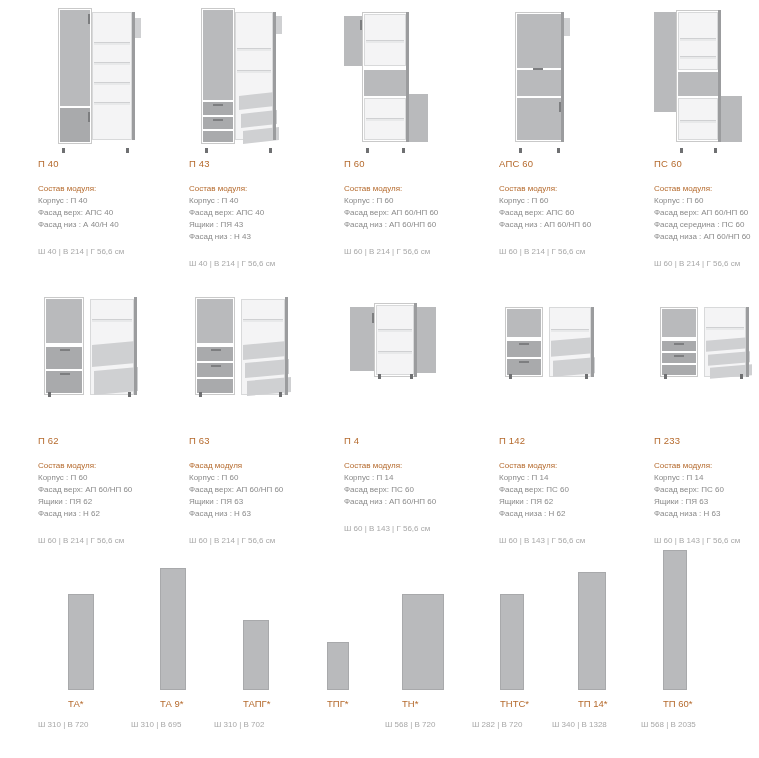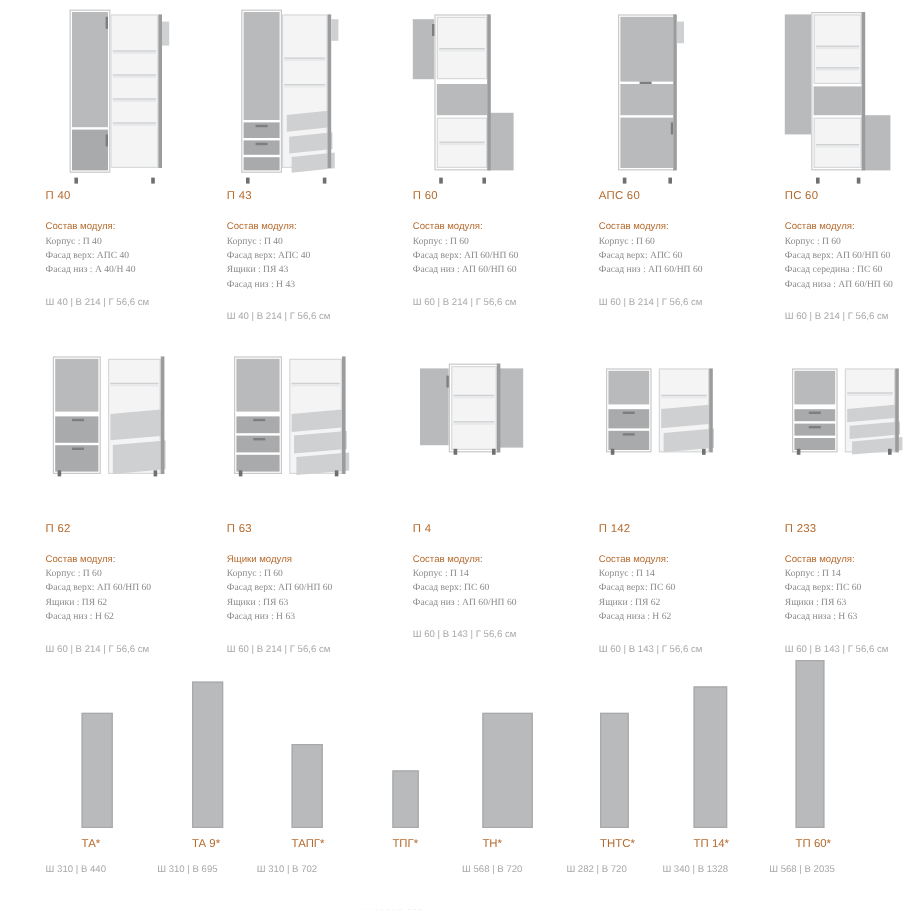--- a/index.html
+++ b/index.html
@@ -64,21 +64,20 @@
     color: #b56a2d;
     font-size: 8px;
     margin-top: 14px;
     line-height: 12px;
   }
   .spec-line {
     color: #8a8a8a;
     font-size: 8px;
     line-height: 12px;
     white-space: nowrap;
-    font-family: Liberation Serif, serif;
   }
   .dims {
     color: #a8a8a8;
     font-size: 8px;
     margin-top: 16px;
     white-space: nowrap;
   }
 
   
   .prow {
@@ -275,21 +274,21 @@
         <div class="inner" style="left:52px; top:14px; width:44px; height:96px;"></div>
         <div class="shelf" style="left:54px; top:34px; width:40px; height:3px;"></div>
         <div class="panel light" style="left:54px; top:58px; width:44px; height:15px; transform:skewY(-5deg);"></div>
         <div class="panel light" style="left:56px; top:76px; width:44px; height:15px; transform:skewY(-5deg);"></div>
         <div class="panel light" style="left:58px; top:94px; width:44px; height:15px; transform:skewY(-5deg);"></div>
         <div class="edge" style="left:96px; top:12px; width:3px; height:98px;"></div>
         <div class="foot" style="left:10px; bottom:28px;"></div>
         <div class="foot" style="left:90px; bottom:28px;"></div>
       </div>
       <div class="code">П 63</div>
-      <div class="spec-title">Ящики модуля</div>
+      <div class="spec-title">Фасад модуля</div>
       <div class="spec-line">Корпус : П 60</div>
       <div class="spec-line">Фасад верх: АП 60/НП 60</div>
       <div class="spec-line">Ящики : ПЯ 63</div>
       <div class="spec-line">Фасад низ : Н 63</div>
       <div class="dims">Ш 60 | В 214 | Г 56,6 см</div>
     </div>
 
     <div class="cell">
       <div class="art">
         <div class="panel" style="left:6px; top:22px; width:24px; height:64px;"></div>
@@ -363,21 +362,21 @@
       <div class="dims">Ш 60 | В 143 | Г 56,6 см</div>
     </div>
 
   </div>
 
   <div class="prow">
 
     <div class="pcell">
       <div class="pslab" style="left:68px; top:46px; width:26px; height:96px;"></div>
       <div class="pcode" style="left:68px; top:150px;">ТА*</div>
-      <div class="pdims" style="left:38px; top:172px;">Ш 310 | В 440</div>
+      <div class="pdims" style="left:38px; top:172px;">Ш 310 | В 720</div>
     </div>
 
     <div class="pcell">
       <div class="pslab" style="left:160px; top:20px; width:26px; height:122px;"></div>
       <div class="pcode" style="left:160px; top:150px;">ТА 9*</div>
       <div class="pdims" style="left:131px; top:172px;">Ш 310 | В 695</div>
     </div>
 
     <div class="pcell">
       <div class="pslab" style="left:243px; top:72px; width:26px; height:70px;"></div>

